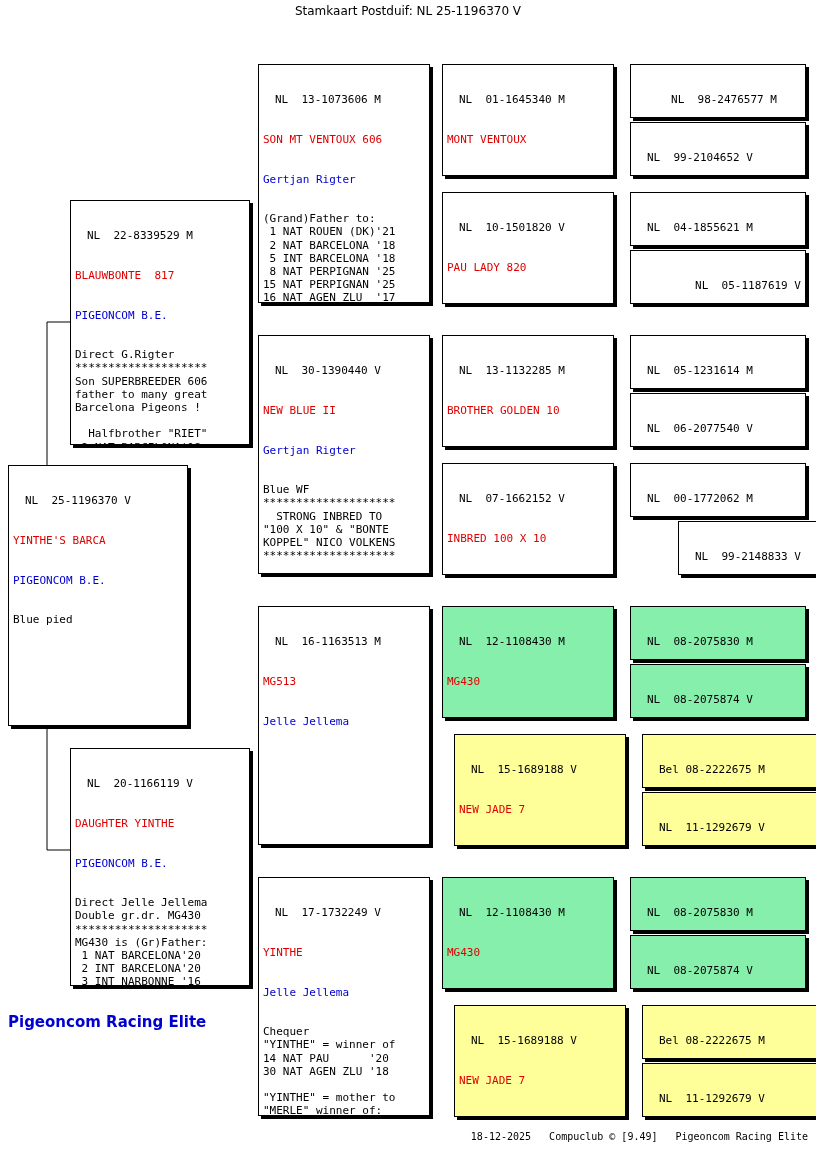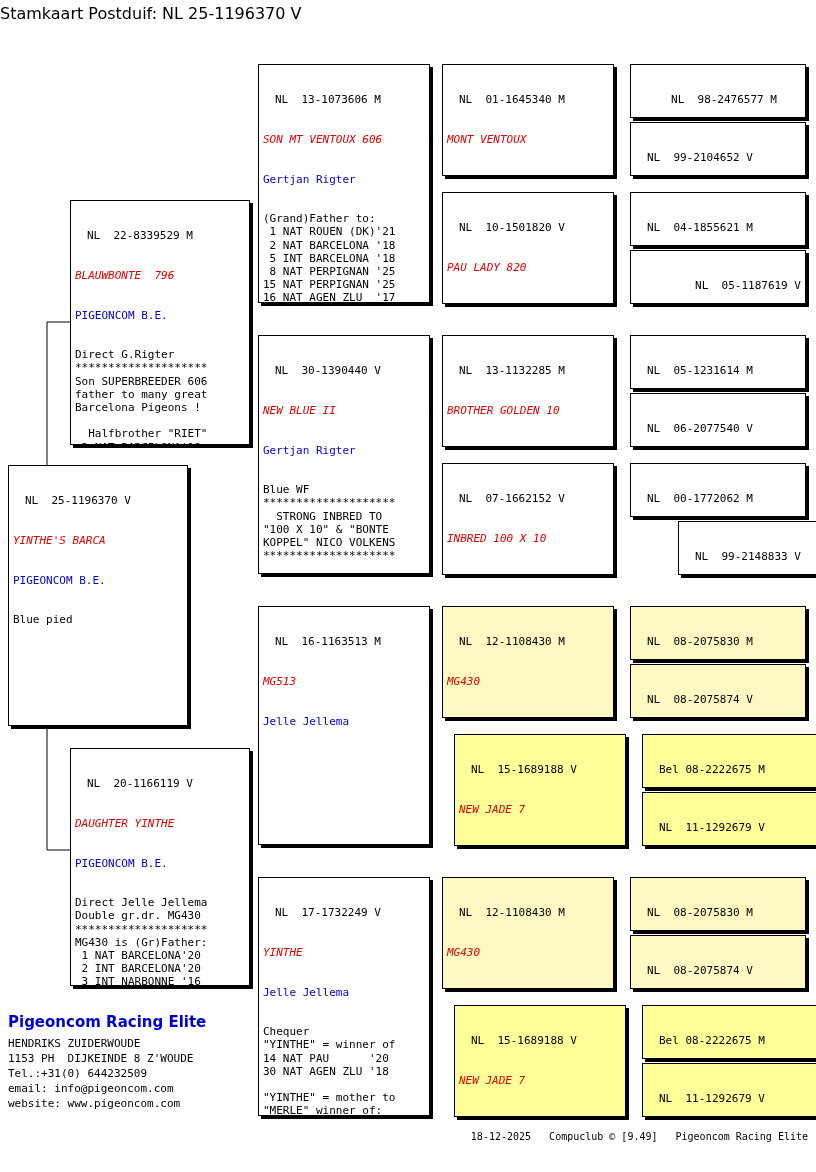--- a/index.html
+++ b/index.html
@@ -7,46 +7,48 @@
     width:816px;height:1172px;
     background:#ffffff;
     font-family:"DejaVu Sans Mono", monospace;
     font-size:11px;
     color:#000000;
     position:relative;
     overflow:hidden;
   }
   .title{
     position:absolute;top:4px;left:0;width:816px;
+    text-align:center;
     font-family:"DejaVu Sans", sans-serif;
-    font-size:16px;
+    font-size:12px;
     letter-spacing:0px;
   }
   .box{
     position:absolute;
     background:#ffffff;
     border:1px solid #000000;
     box-shadow:3px 3px 0 #000000;
     box-sizing:border-box;
     padding:2px 4px;
     line-height:13.2px;
     white-space:pre;
     overflow:hidden;
   }
   .box .ring{font-weight:normal;color:#000;padding-left:12px;}
-  .box .name{color:#e00000;font-style:italic;}
+  .box .name{color:#e00000;}
   .box .blue{color:#0000d0;}
   .box .plain{color:#000000;}
-  .pink{background:#fef9c3;}
+  .pink{background:#86efac;}
   .yellow{background:#ffff99;margin-left:12px;}
   .lines{position:absolute;left:0;top:0;width:816px;height:1172px;}
   .foot{
     position:absolute;
     left:8px;top:1013px;
     font-family:"DejaVu Sans", sans-serif;
+    text-align:center;
   }
   .foot .brand{
     color:#0000d0;font-weight:bold;font-size:15px;
     font-family:"DejaVu Sans", sans-serif;
   }
   .foot .addr{
     font-family:"DejaVu Sans Mono", monospace;
     font-size:11px;line-height:15px;white-space:pre;margin-top:5px;
   }
   .credit{
@@ -71,21 +73,21 @@
 
 <div class="box" style="left:8px;top:465px;width:180px;height:261px;">
   <div class="ring">NL  25-1196370 V</div>
   <div class="name">YINTHE'S BARCA</div>
   <div class="blue">PIGEONCOM B.E.</div>
   <div class="plain">Blue pied</div>
 </div>
 
 <div class="box" style="left:70px;top:200px;width:180px;height:245px;">
   <div class="ring">NL  22-8339529 M</div>
-  <div class="name">BLAUWBONTE  796</div>
+  <div class="name">BLAUWBONTE  817</div>
   <div class="blue">PIGEONCOM B.E.</div>
   <div class="plain">Direct G.Rigter
 ********************
 Son SUPERBREEDER 606
 father to many great
 Barcelona Pigeons !
 
   Halfbrother "RIET"
  2 NAT BARCELONA'18
  5 INT BARCELONA'18
@@ -292,19 +294,14 @@
   
 </div>
 <div class="box yellow" style="left:630px;top:1063px;width:176px;height:54px;">
   <div class="ring">NL  11-1292679 V</div>
   
   
 </div>
 
 <div class="foot">
   <div class="brand">Pigeoncom Racing Elite</div>
-  <div class="addr">HENDRIKS ZUIDERWOUDE
-1153 PH  DIJKEINDE 8 Z'WOUDE
-Tel.:+31(0) 644232509
-email: info@pigeoncom.com
-website: www.pigeoncom.com</div>
 </div>
 <div class="credit">18-12-2025   Compuclub © [9.49]   Pigeoncom Racing Elite</div>
 
 </body></html>

